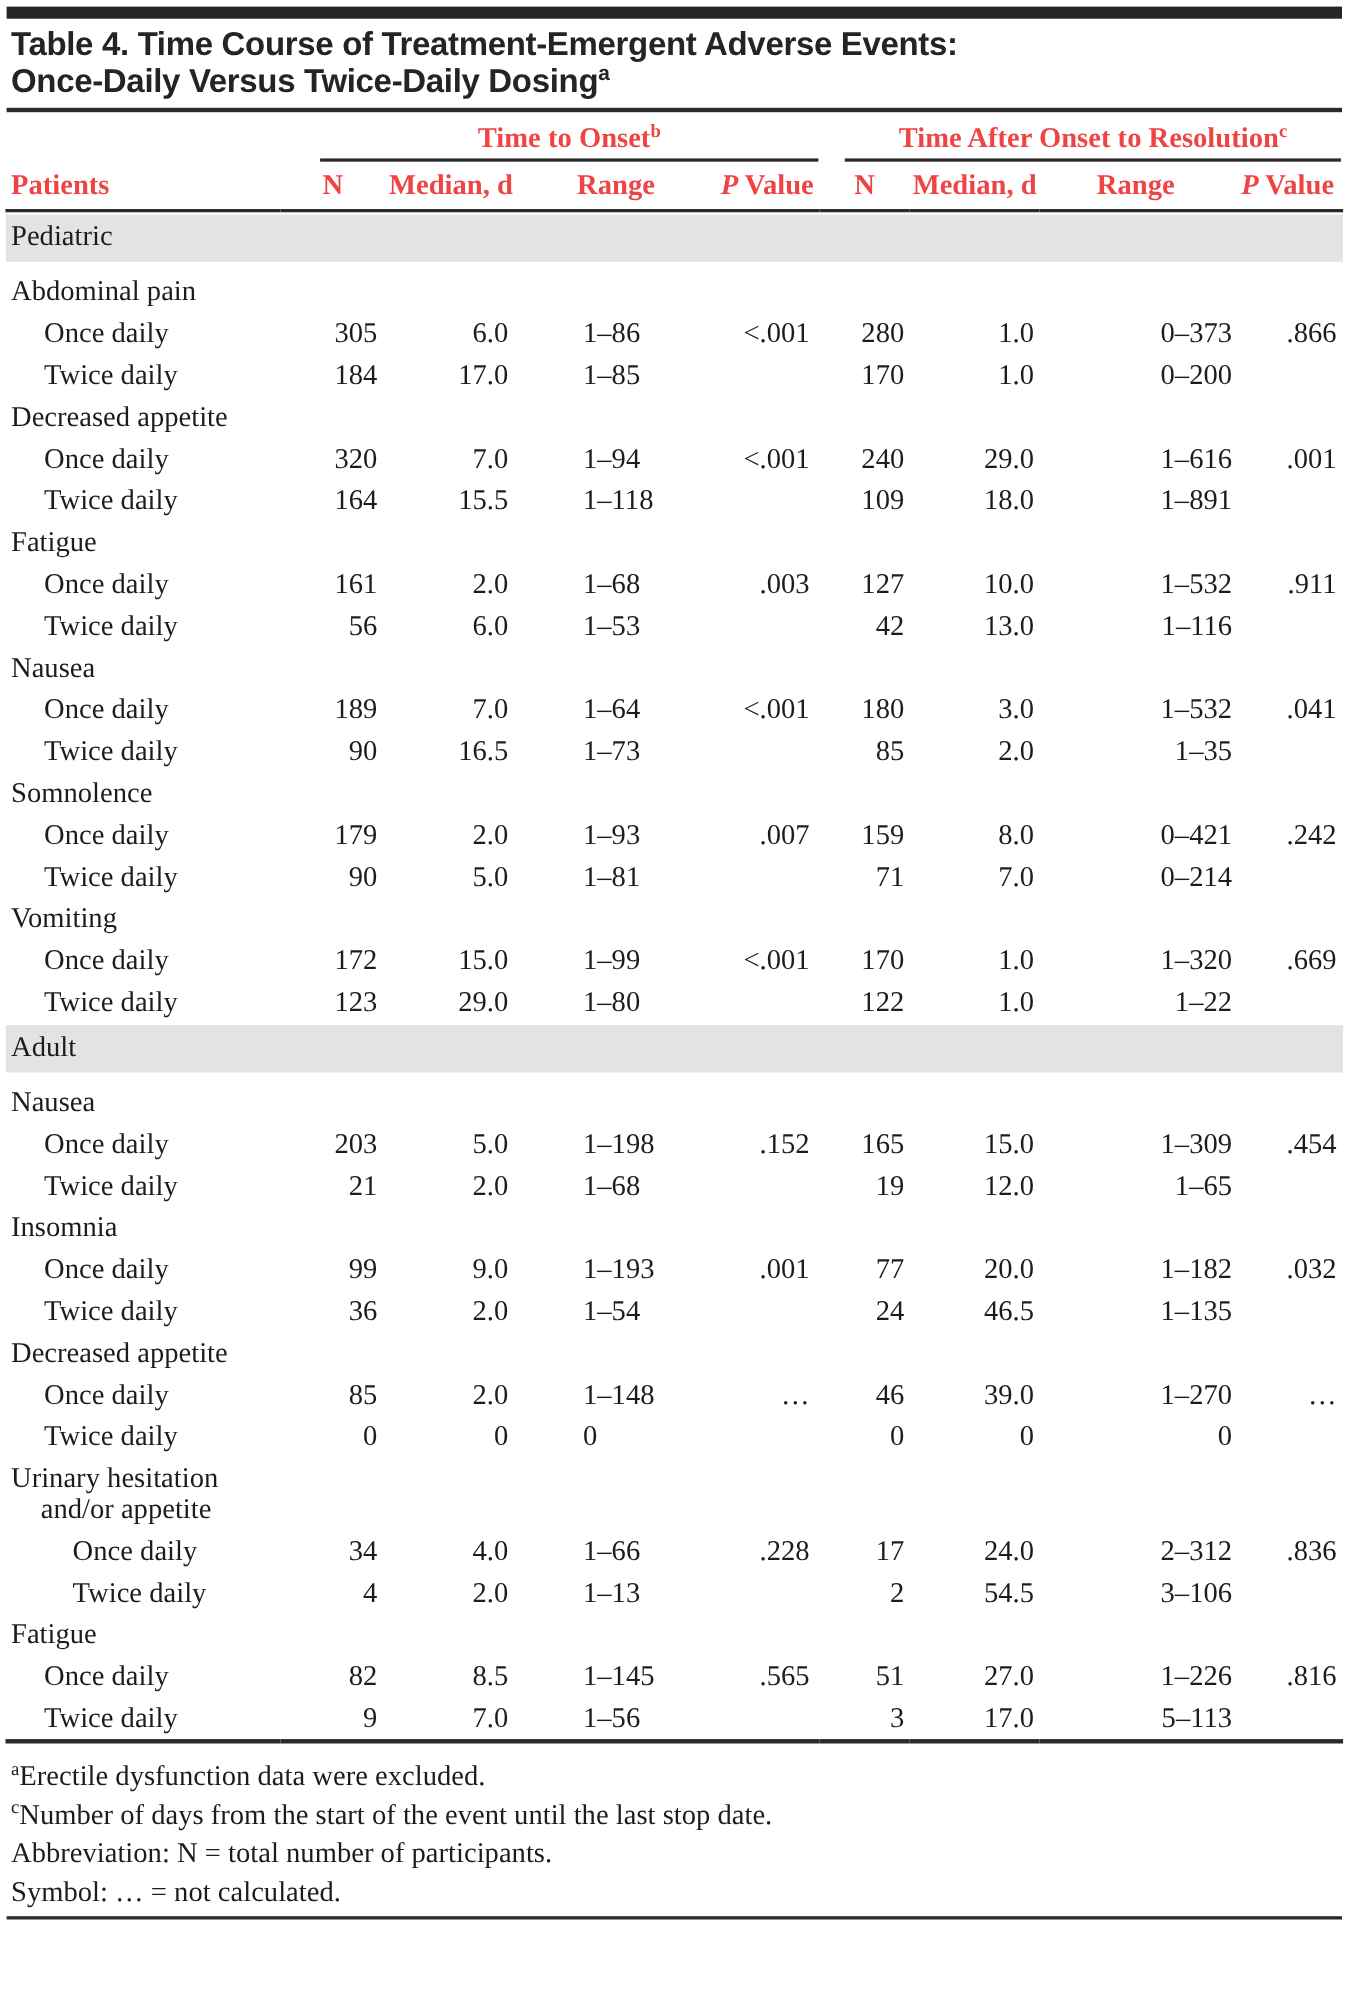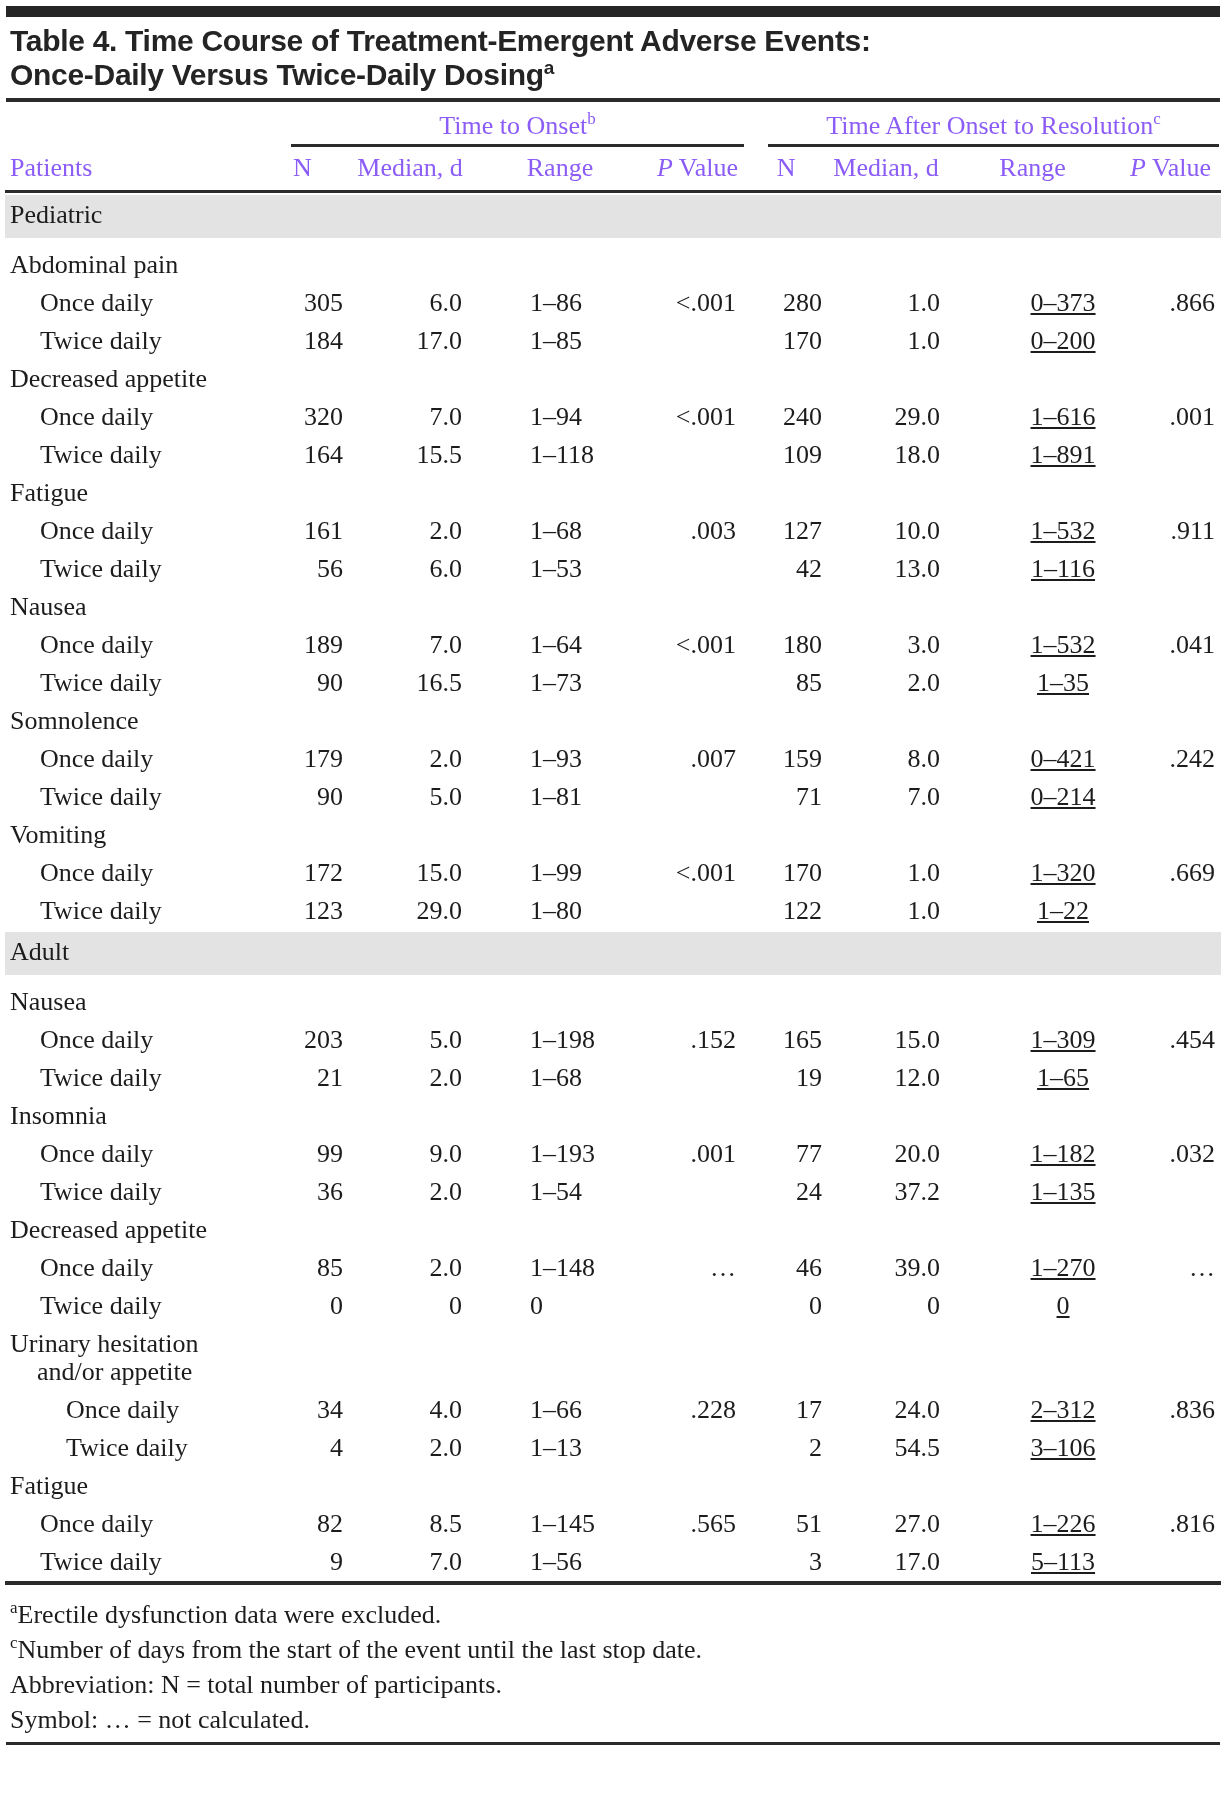--- a/index.html
+++ b/index.html
@@ -17,21 +17,21 @@
   }
   .title sup{font-size:19px;line-height:0;}
   .title-rule{height:4px;background:#2b2b2b;margin:0 6px;}
 
   table{table-layout:fixed;border-collapse:collapse;width:1216px;margin:0 5px;
         border-bottom:4px solid #2b2b2b;}
   col.c1{width:250px}col.c2{width:95px}col.c3{width:120px}col.c4{width:180px}
   col.c5{width:95px}col.c6{width:82px}col.c7{width:118px}col.c8{width:175px}
   col.c9{width:101px}
 
-  thead th{font-weight:normal;font-size:26px;color:#8b5cf6;}
+  thead th{font-weight:bold;font-size:26px;color:#ef4444;}
   .spanner-row th{vertical-align:bottom;padding-top:9px;}
   .spanner{
     text-align:center;line-height:30px;padding-bottom:3px;
     border-bottom:3px solid #2b2b2b;white-space:nowrap;
   }
   .sp1{margin-left:35px;}
   .sp2{margin-left:22px;margin-right:1px;}
   sup.hsup{font-size:17px;line-height:0;}
   .colhead-row th{
     border-bottom:3px solid #2b2b2b;padding:6px 0 8px;line-height:28px;
@@ -47,21 +47,21 @@
   .name2{padding-left:27px;line-height:28px;}
   td.section-cell{padding:2px 0 8px;}
   .section-bar{background:var(--section-bg,#e3e3e3);line-height:30px;padding:5px 0 8px 5px;font-size:26px;}
 
   td.n1{text-align:right;padding-right:7px;}
   td.m1{text-align:right;padding-right:8px;}
   td.r1{text-align:left;padding-left:60px;}
   td.p1{text-align:right;padding-right:9px;}
   td.n2{text-align:right;padding-right:5px;}
   td.m2{text-align:right;padding-right:5px;}
-  td.r2{text-align:center;padding-left:61px;text-decoration:underline;}
+  td.r2{text-align:right;padding-left:61px;}
   td.p2{text-align:right;padding-right:6px;}
 
   .foot{margin:12px 8px 0 10px;font-size:26px;line-height:35px;color:#1c1c1c;}
   .fn-line{white-space:nowrap;}
   .fn-cont{padding-left:28px;}
   .foot sup{font-size:17px;line-height:0;}
   .bottom-rule{height:3px;background:#2b2b2b;margin:5px 6px 0;}
 </style>
 </head>
 <body>
@@ -325,21 +325,21 @@
           <td class="r2">1–182</td>
           <td class="p2">.032</td>
         </tr>
         <tr>
           <td class="lbl dose">Twice daily</td>
           <td class="n1">36</td>
           <td class="m1">2.0</td>
           <td class="r1">1–54</td>
           <td class="p1"></td>
           <td class="n2">24</td>
-          <td class="m2">37.2</td>
+          <td class="m2">46.5</td>
           <td class="r2">1–135</td>
           <td class="p2"></td>
         </tr>
         <tr>
           <td class="lbl" colspan="9">
             <div>Decreased appetite</div>
           </td>
         </tr>
         <tr>
           <td class="lbl dose">Once daily</td>

